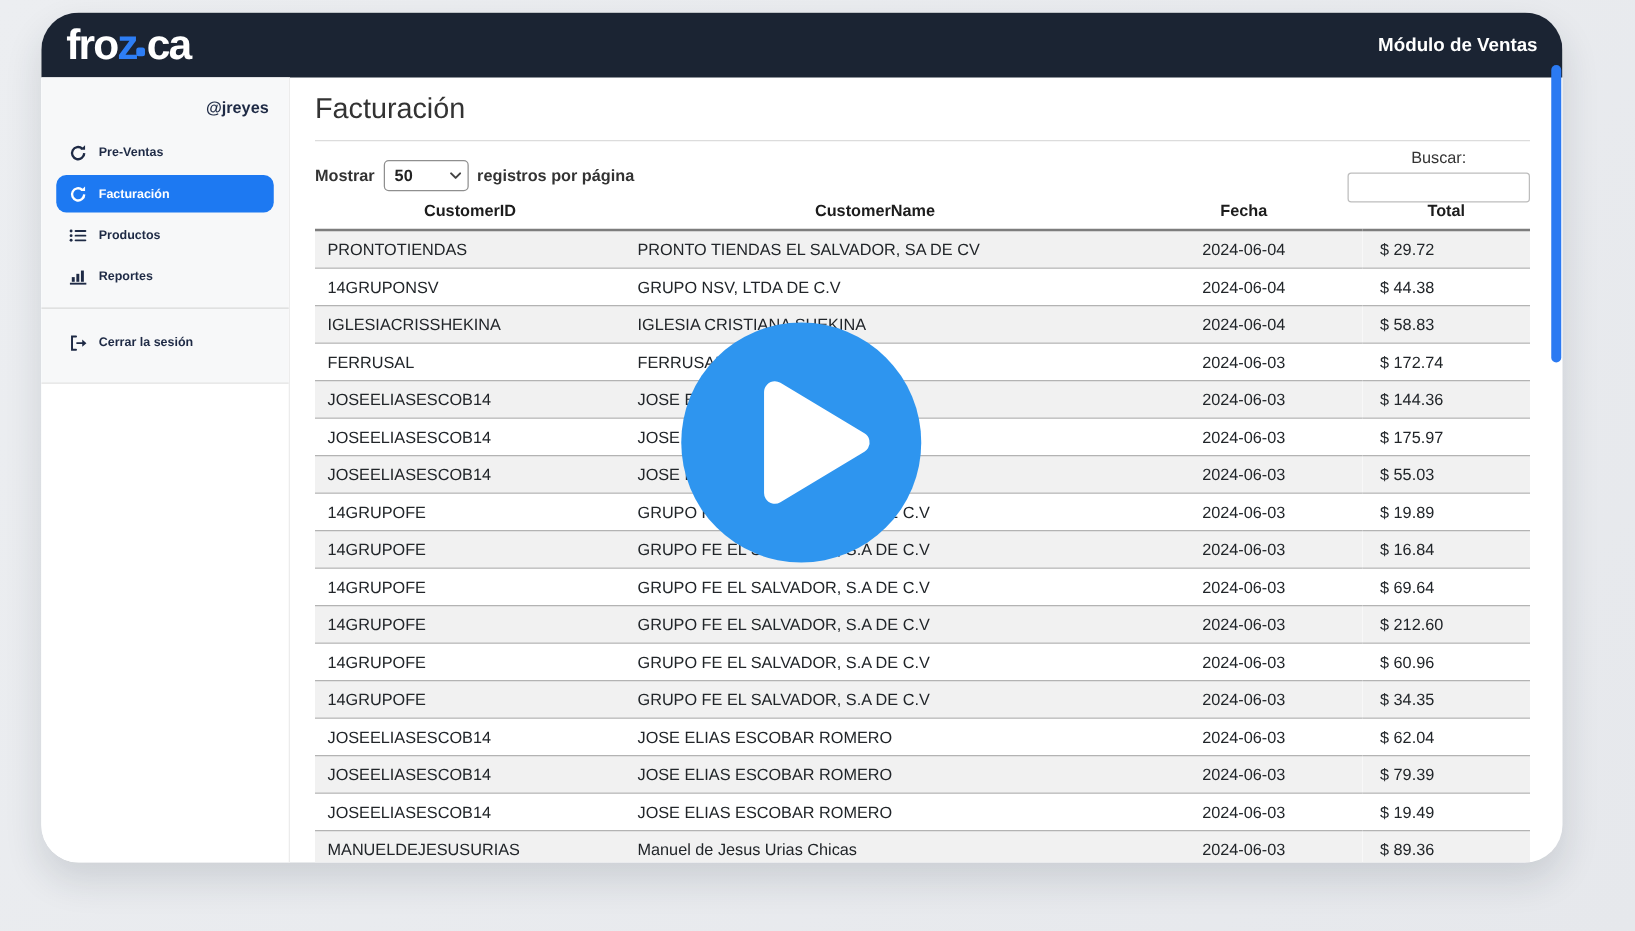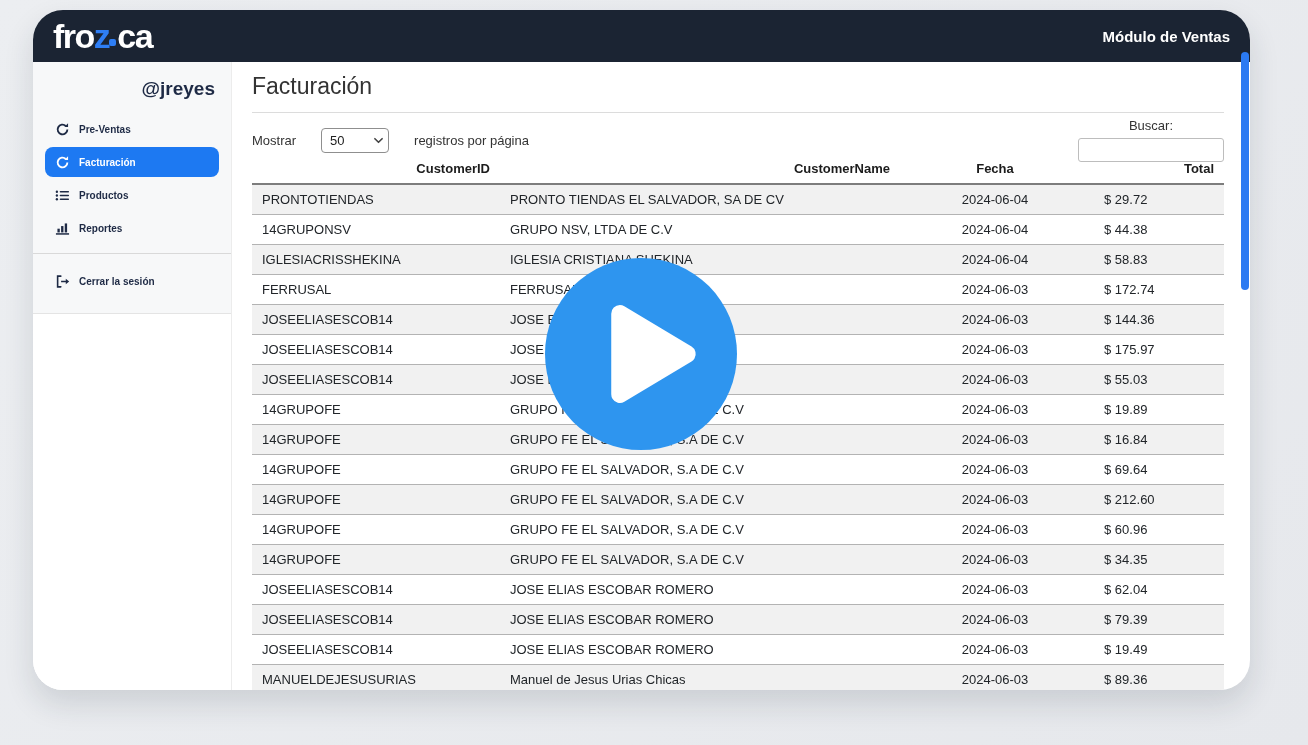--- a/index.html
+++ b/index.html
@@ -19,47 +19,47 @@
   .brand .accent { color:#2e7ef5; }
   .brand .brand-dot { width:7px; height:7px; background:#2e7ef5; border-radius:2px; display:inline-block; margin:0 1px 0 0; transform:translateY(-2px); }
   .module-title { color:#fff; font-size:15px; font-weight:bold; }
 
   
   .body-row { display:flex; height:628px; }
 
   
   .sidebar { width:199px; flex:0 0 199px; background:#fff; border-right:1px solid #ececec; }
   .sidebar-panel { background:#f7f8f9; border-bottom:1px solid #e4e4e4; padding:16px 12px 14px 12px; }
-  .username { text-align:right; font-size:19px; font-weight:bold; color:#1e2a45; padding-right:4px; margin-bottom:14px; }
+  .username { text-align:right; font-size:13px; font-weight:bold; color:#1e2a45; padding-right:4px; margin-bottom:14px; }
   .nav-item { display:flex; align-items:center; height:30px; padding:0 10px; margin-bottom:3px;
     font-size:10px; font-weight:bold; color:#1e2a45; border-radius:8px; cursor:pointer; white-space:nowrap; }
   .nav-item .icn { width:15px; height:15px; margin-right:9px; flex:0 0 15px; display:inline-flex; }
   .nav-item .icn svg { width:15px; height:15px; }
   .nav-item.active { background:#1d79f2; color:#ffffff; }
   .sidebar-divider { height:1px; background:#d9d9d9; margin:10px -12px 12px -12px; }
 
   
   .main { flex:1; padding:10px 26px 0 20px; overflow:hidden; }
   .page-title { font-size:23px; font-weight:normal; color:#333; line-height:28px; margin-bottom:12px; }
   .title-rule { border:none; border-top:1px solid #dcdcdc; margin:0 0 14px 0; }
 
   .controls { display:flex; align-items:center; justify-content:space-between; height:26px; font-size:13px; color:#333; }
-  .length-control { display:flex; align-items:center; gap:25px; }
+  .length-control { display:flex; align-items:center; gap:7px;font-weight:bold; }
   .select-box { display:inline-flex; align-items:center; justify-content:space-between;
     border:1px solid #8f8f8f; border-radius:4px; height:25px; width:68px; padding:0 5px 0 8px;
     font-size:13px; color:#222; background:#fff; cursor:pointer; }
   .select-box .chev svg { width:9px; height:9px; display:block; }
   .search-control { display:flex; align-items:center; gap:5px;flex-direction:column; }
   .search-input { width:146px; height:24px; border:1px solid #bdbdbd; border-radius:3px; padding:0 6px; font-size:13px; outline:none; }
 
   
   table.grid { width:972px; border-collapse:collapse; table-layout:fixed; font-size:13px; }
   table.grid col.c1 { width:248px; } table.grid col.c2 { width:400px; }
   table.grid col.c3 { width:190px; } table.grid col.c4 { width:134px; }
-  table.grid th { height:31px; font-size:13px; font-weight:bold; color:#1c1c1c; text-align:right;
+  table.grid th { height:31px; font-size:13px; font-weight:bold; color:#1c1c1c; text-align:center;
     padding:0 10px; border-bottom:2px solid #7d7d7d; cursor:pointer; }
   table.grid th.center { text-align:center; }
   table.grid td { height:30px; color:#212529; padding:0 10px; border-top:1px solid #b3b3b3; white-space:nowrap; overflow:hidden; }
   table.grid tbody tr:first-child td { border-top:none; }
   table.grid tbody tr:nth-child(odd)  { background:#f1f1f1; }
   table.grid tbody tr:nth-child(even) { background:#ffffff; }
   table.grid td.center { text-align:center; }
   table.grid td.total  { padding-left:14px; }
 
   

